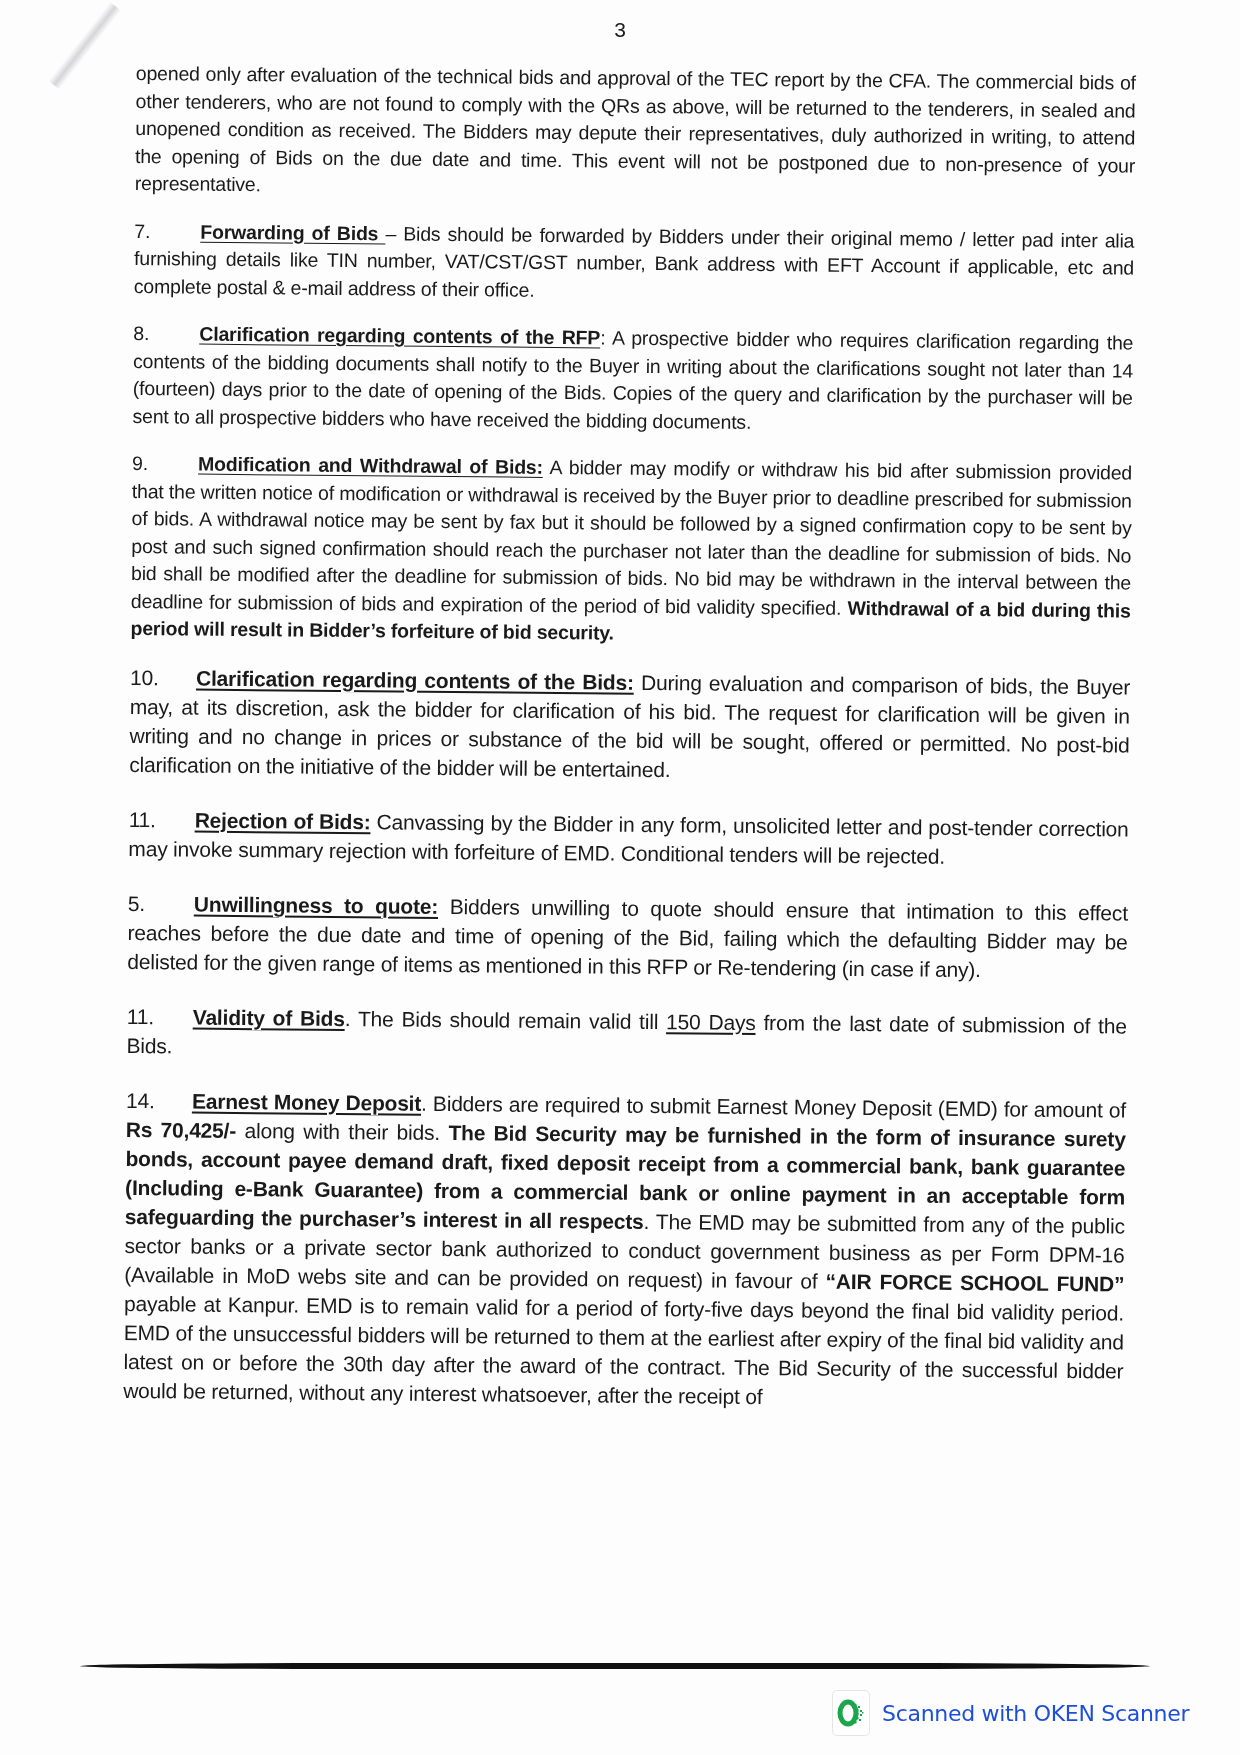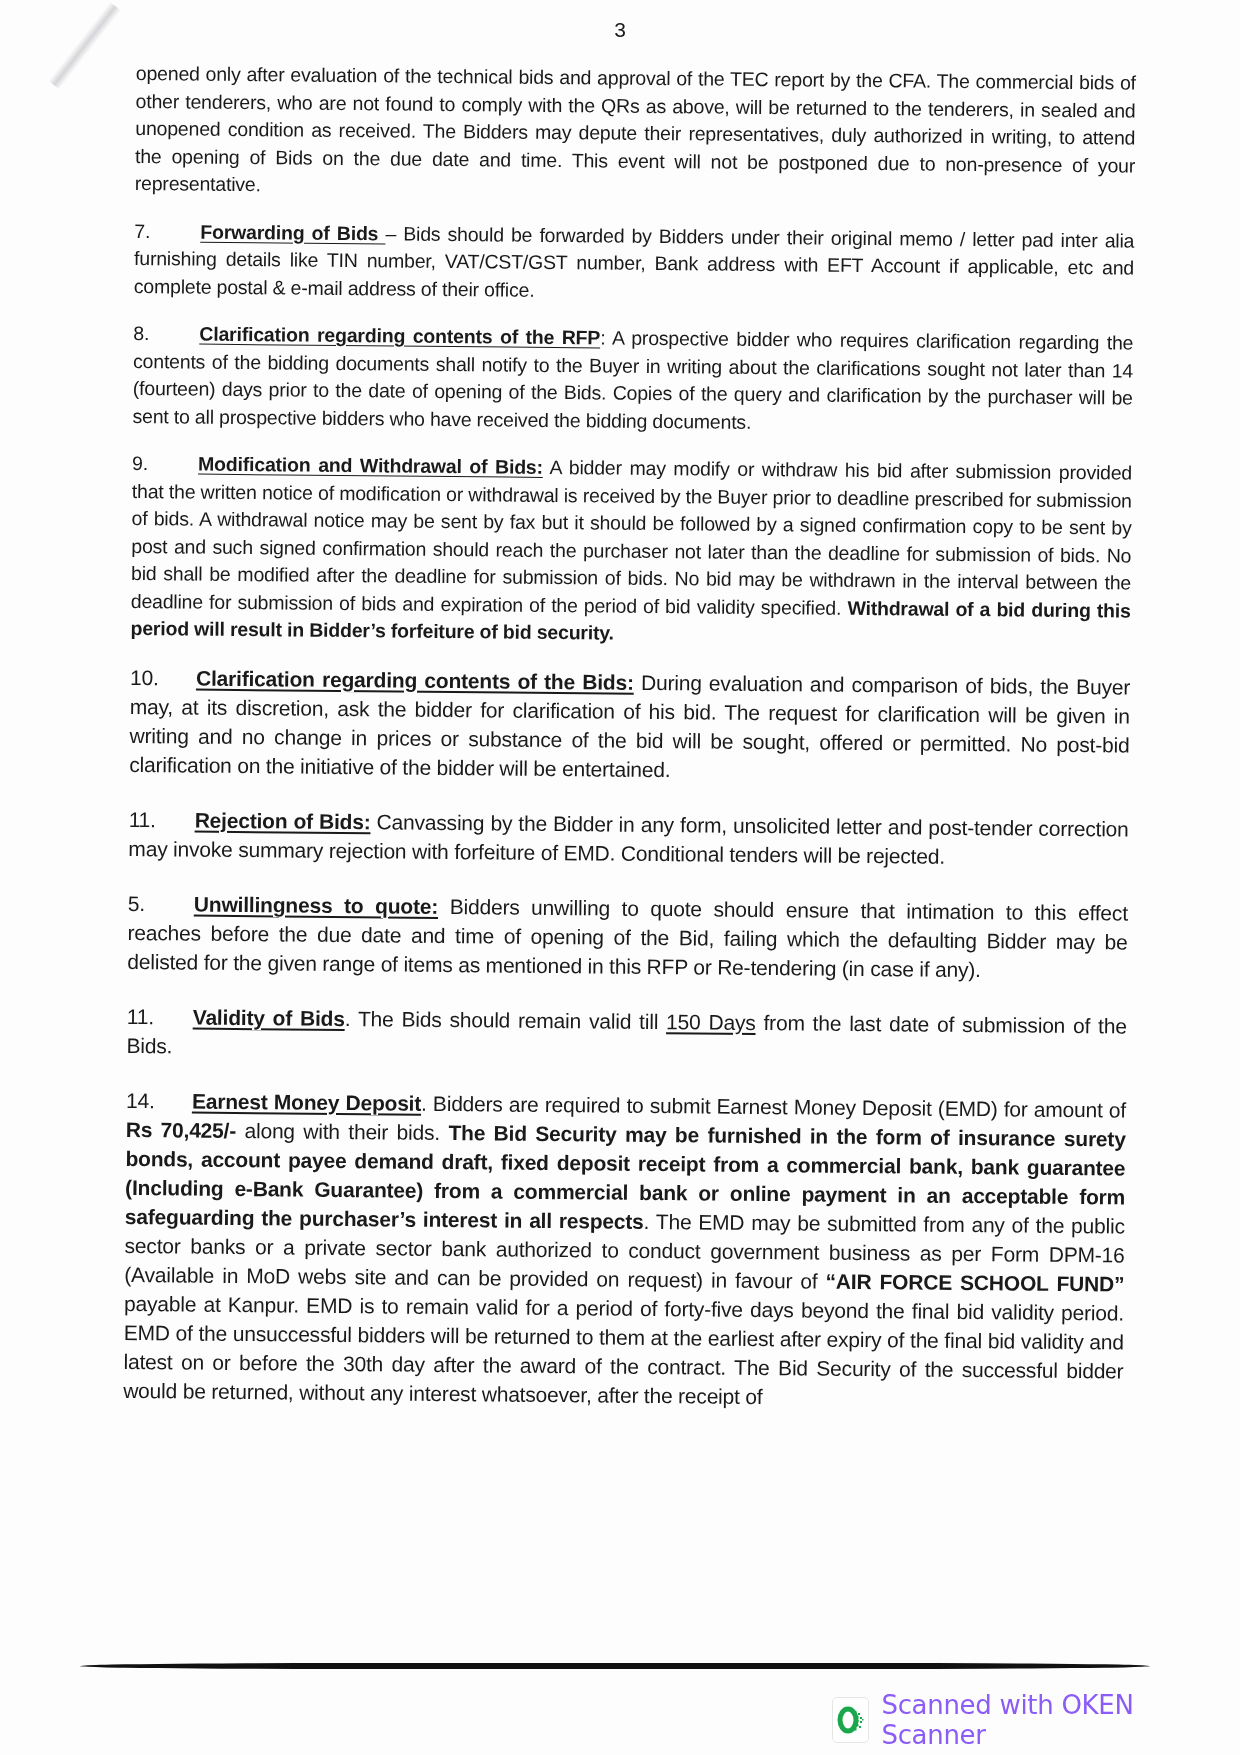--- a/index.html
+++ b/index.html
@@ -94,22 +94,22 @@
     border: 1px solid #e6e6e6;
     border-radius: 5px;
     display: flex;
     align-items: center;
     justify-content: center;
     background: #fff;
     margin-right: 12px;
   }
   .scanner-text {
     font-family: "DejaVu Sans", sans-serif;
-    font-size: 26px;
-    color: #8b5cf6;
+    font-size: 22px;
+    color: #1d4ed8;
     letter-spacing: -0.3px;
   }
 </style>
 </head>
 <body>
 
 <div class="page">
 
   <div class="corner-mark"></div>
 

